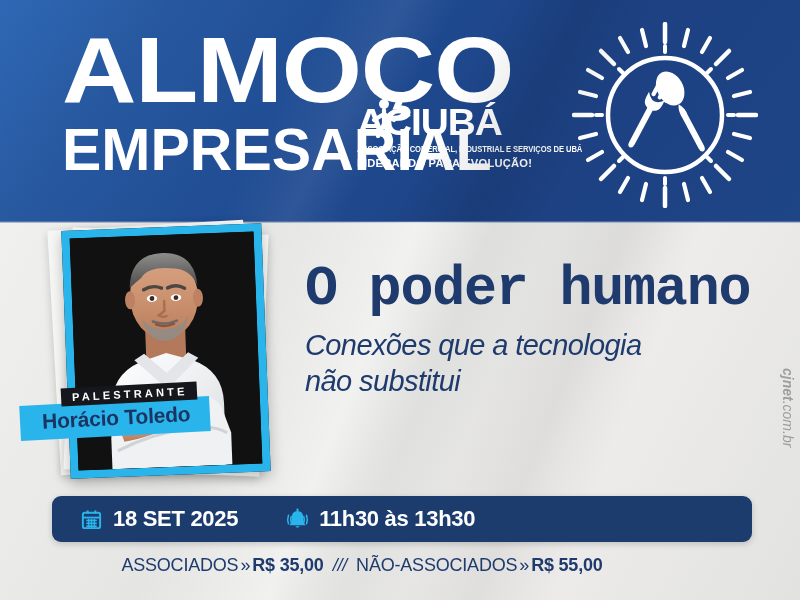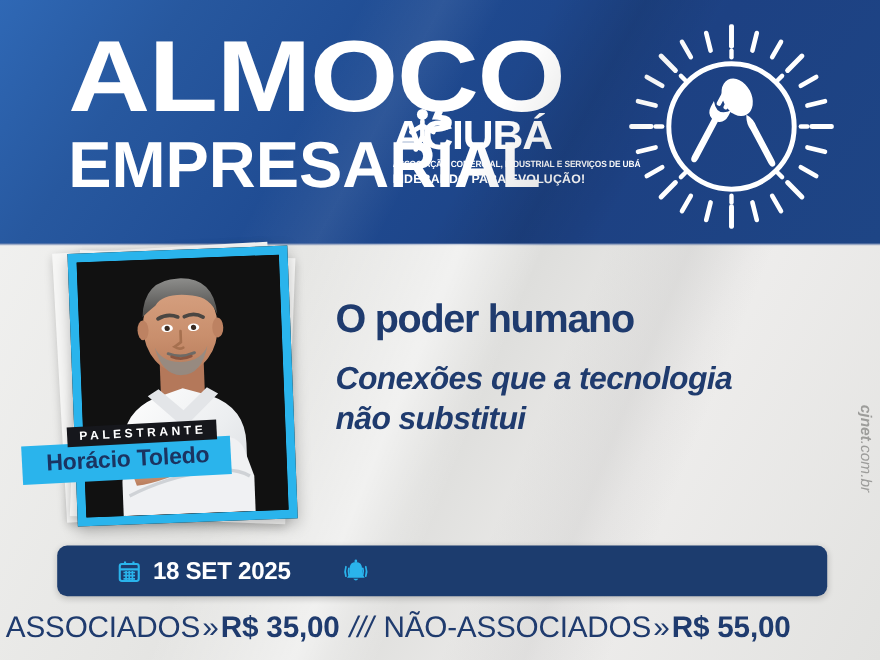--- a/index.html
+++ b/index.html
@@ -144,59 +144,58 @@
     transform:rotate(-3deg);
     z-index:5;
     white-space:nowrap;
   }
 
   
   .talk{
     position:absolute; left:305px; top:263px; width:470px;
   }
   .talk-title{
-    font-family:Liberation Sans, sans-serif;
+    font-family:Liberation Mono, monospace;
     font-weight:bold;
-    font-size:36px; line-height:53px;
+    font-size:55px; line-height:53px;
     color:#1f3b6e; letter-spacing:-1.2px;
   }
   .talk-sub{
     margin-top:11px;
     font-family:"Liberation Sans", sans-serif;
-    font-weight:bold; font-style:italic;
+    font-weight:normal; font-style:italic;
     font-size:29px; line-height:36px;
     color:#1f3b6e; letter-spacing:-0.6px;
   }
 
   
   .infobar{
     position:absolute; left:52px; top:496px; width:700px; height:46px;
     background:#1c3c6e;
     border-radius:9px;
     display:flex; align-items:center;
     box-shadow:0 2px 6px rgba(0,0,0,0.18);
-    padding-left:26px;
   }
   .info-item{
     display:flex; align-items:center; gap:9px;
     color:#ffffff;
     font-weight:bold; font-size:22px; letter-spacing:-0.3px;
     white-space:nowrap;
   }
   .info-item.i1{ margin-left:26px; }
   .info-item.i2{ margin-left:46px; }
   .info-item.i3{ margin-left:48px; }
   .info-ico{ display:flex; align-items:center; justify-content:center; width:26px; height:26px; }
 
   
   .prices{
     position:absolute; left:0; top:555px; width:724px;
     text-align:center;
     color:#1f3b6e;
-    font-size:27px; letter-spacing:-0.2px;
+    font-size:18px; letter-spacing:-0.2px;
     white-space:nowrap;
   }
   .prices .lbl{ font-weight:normal; }
   .prices .val{ font-weight:bold; }
   .prices .sep{ font-weight:normal; font-style:italic; padding:0 9px; }
   .prices .arrow{ font-weight:normal; padding:0 2px; }
 
   
   .watermark{
     position:absolute; right:4px; top:368px;
@@ -401,20 +400,21 @@
           <path d="M10.6 19 q2.4 3 4.8 0 z" fill="#2ab4ec"></path>
           <rect x="11.8" y="0.6" width="2.4" height="3" rx="1.2" fill="#2ab4ec"></rect>
           <g stroke="#2ab4ec" stroke-width="1.6" fill="none" stroke-linecap="round">
             <path d="M3.6 7.5 q-1.6 4.5 0 9"></path>
             <path d="M22.4 7.5 q1.6 4.5 0 9"></path>
             <path d="M6.4 9 q-0.9 3 0 6"></path>
             <path d="M19.6 9 q0.9 3 0 6"></path>
           </g>
         </svg>
       </span>
+      <span>11h30 às 13h30</span>
     </div>
 
   </div>
 
   <div class="prices">
     <span class="lbl">ASSOCIADOS</span><span class="arrow">»</span><span class="val">R$ 35,00</span><span class="sep">///</span><span class="lbl">NÃO-ASSOCIADOS</span><span class="arrow">»</span><span class="val">R$ 55,00</span>
   </div>
 
   <div class="watermark">
     <b>cjnet</b><span>.com.br</span>

